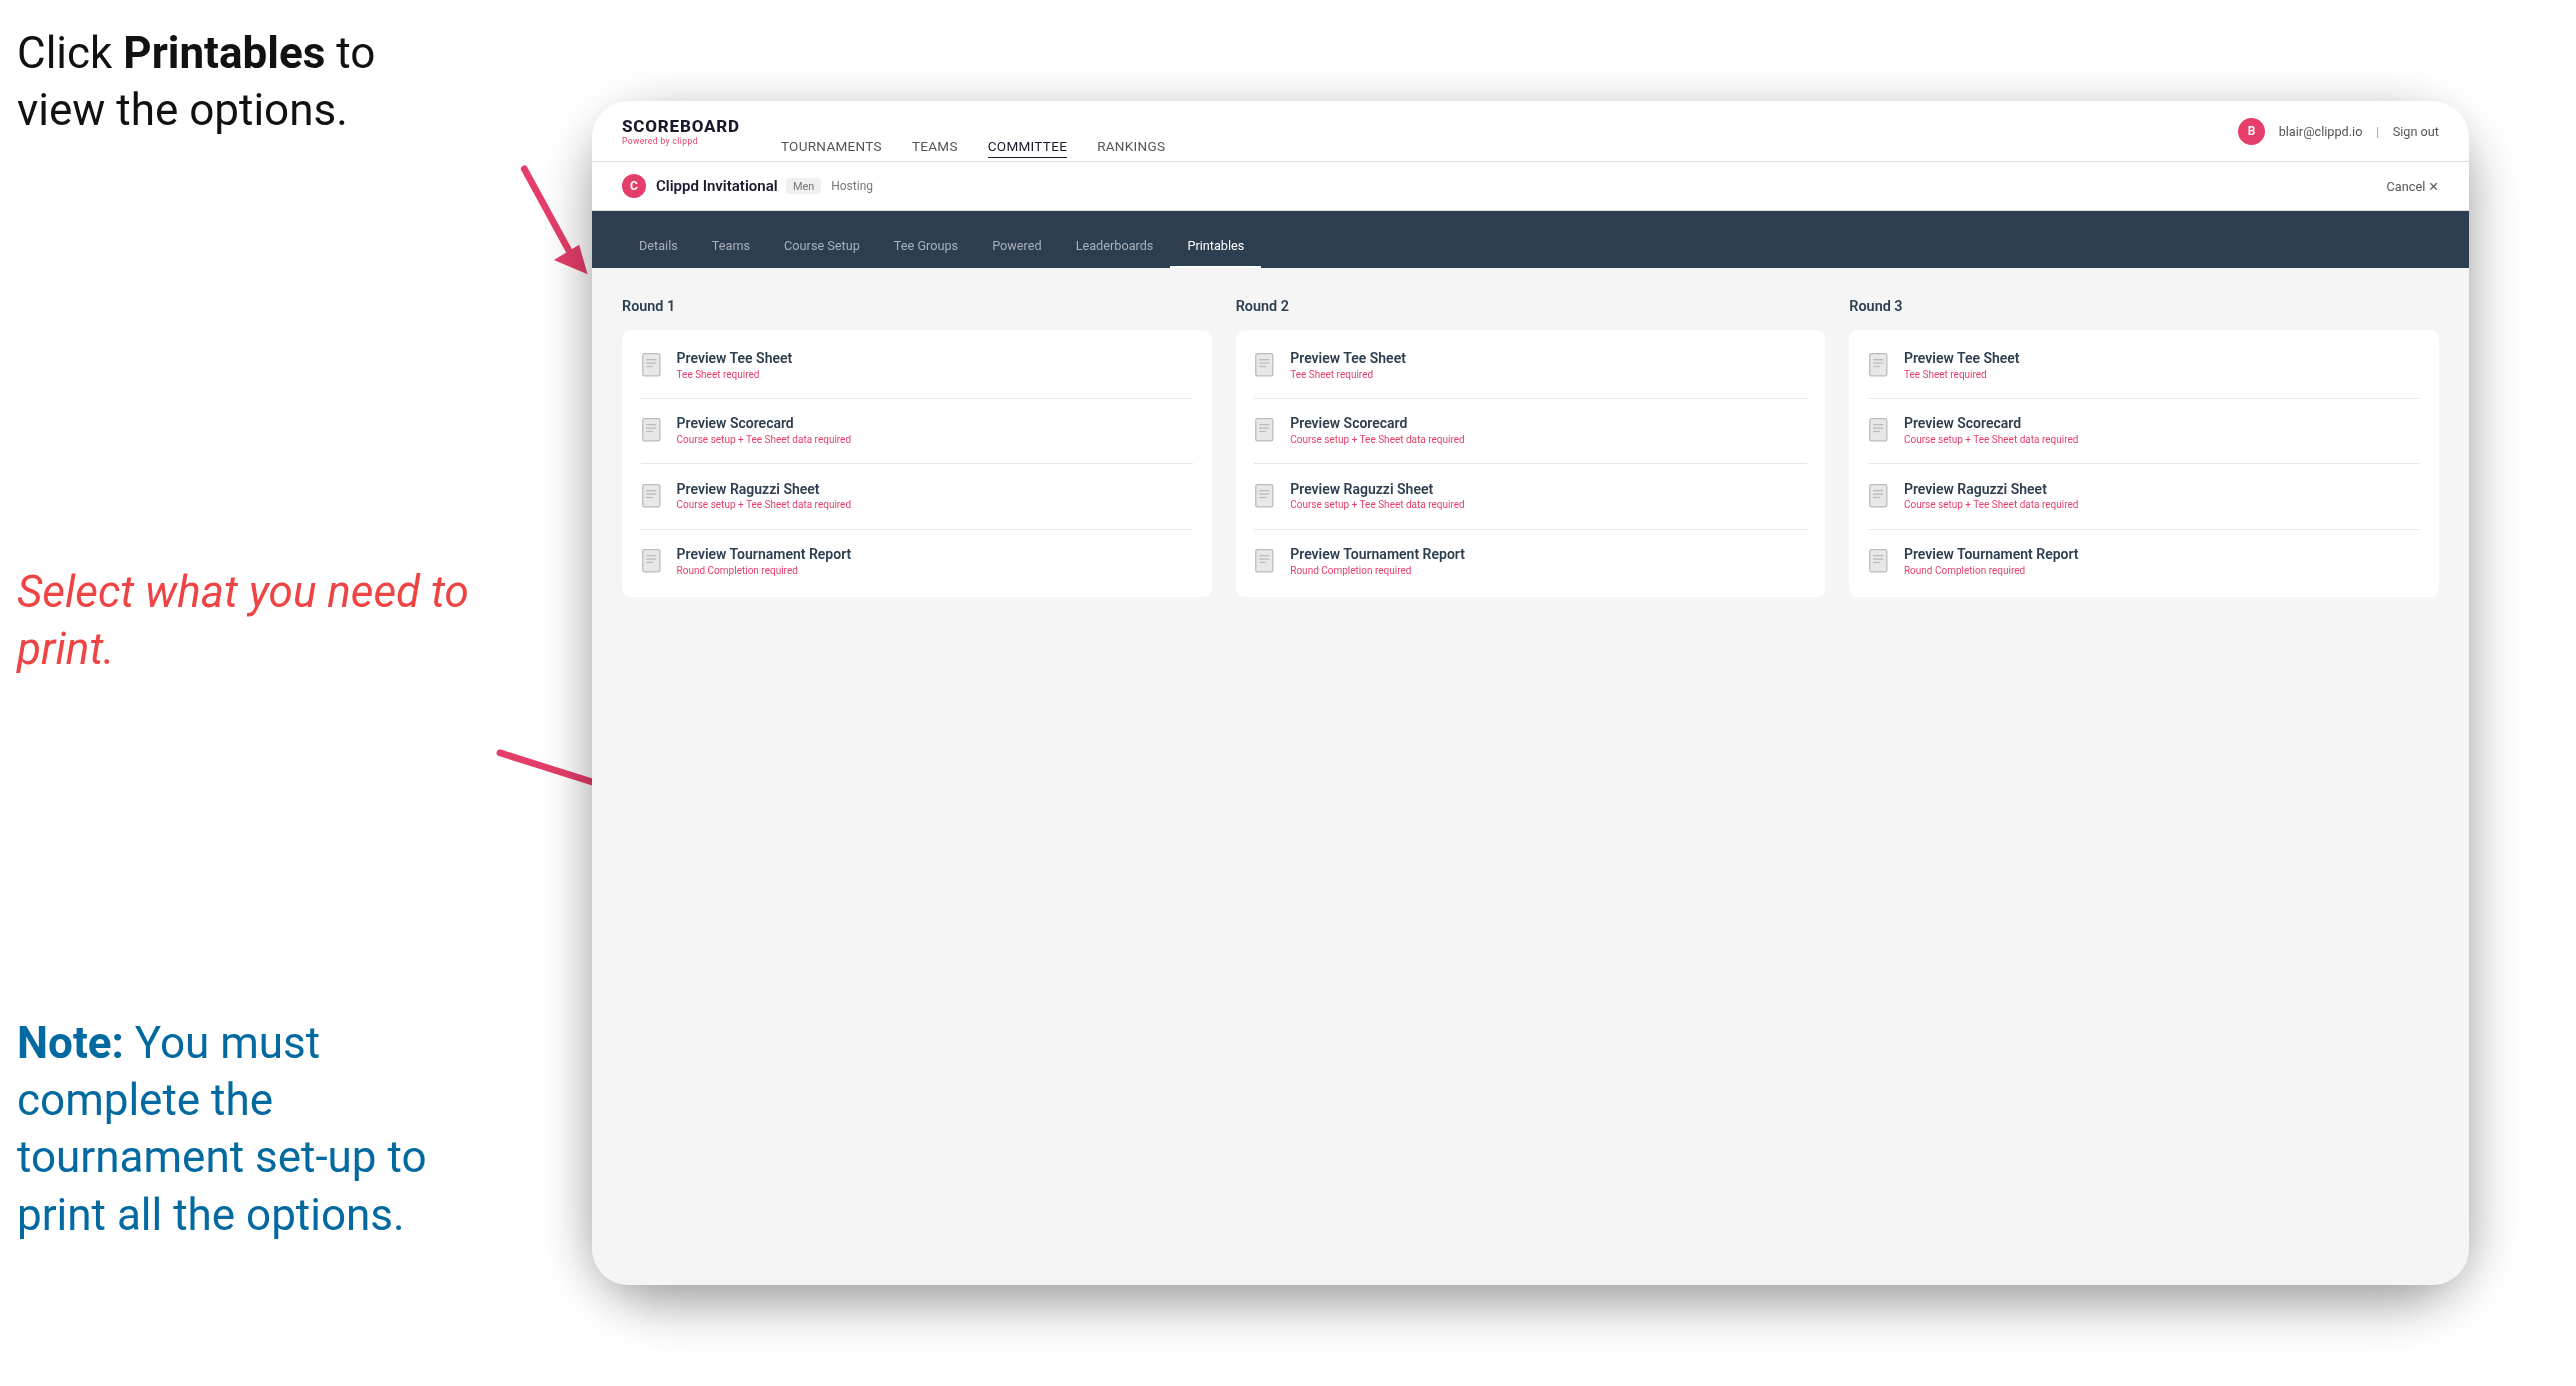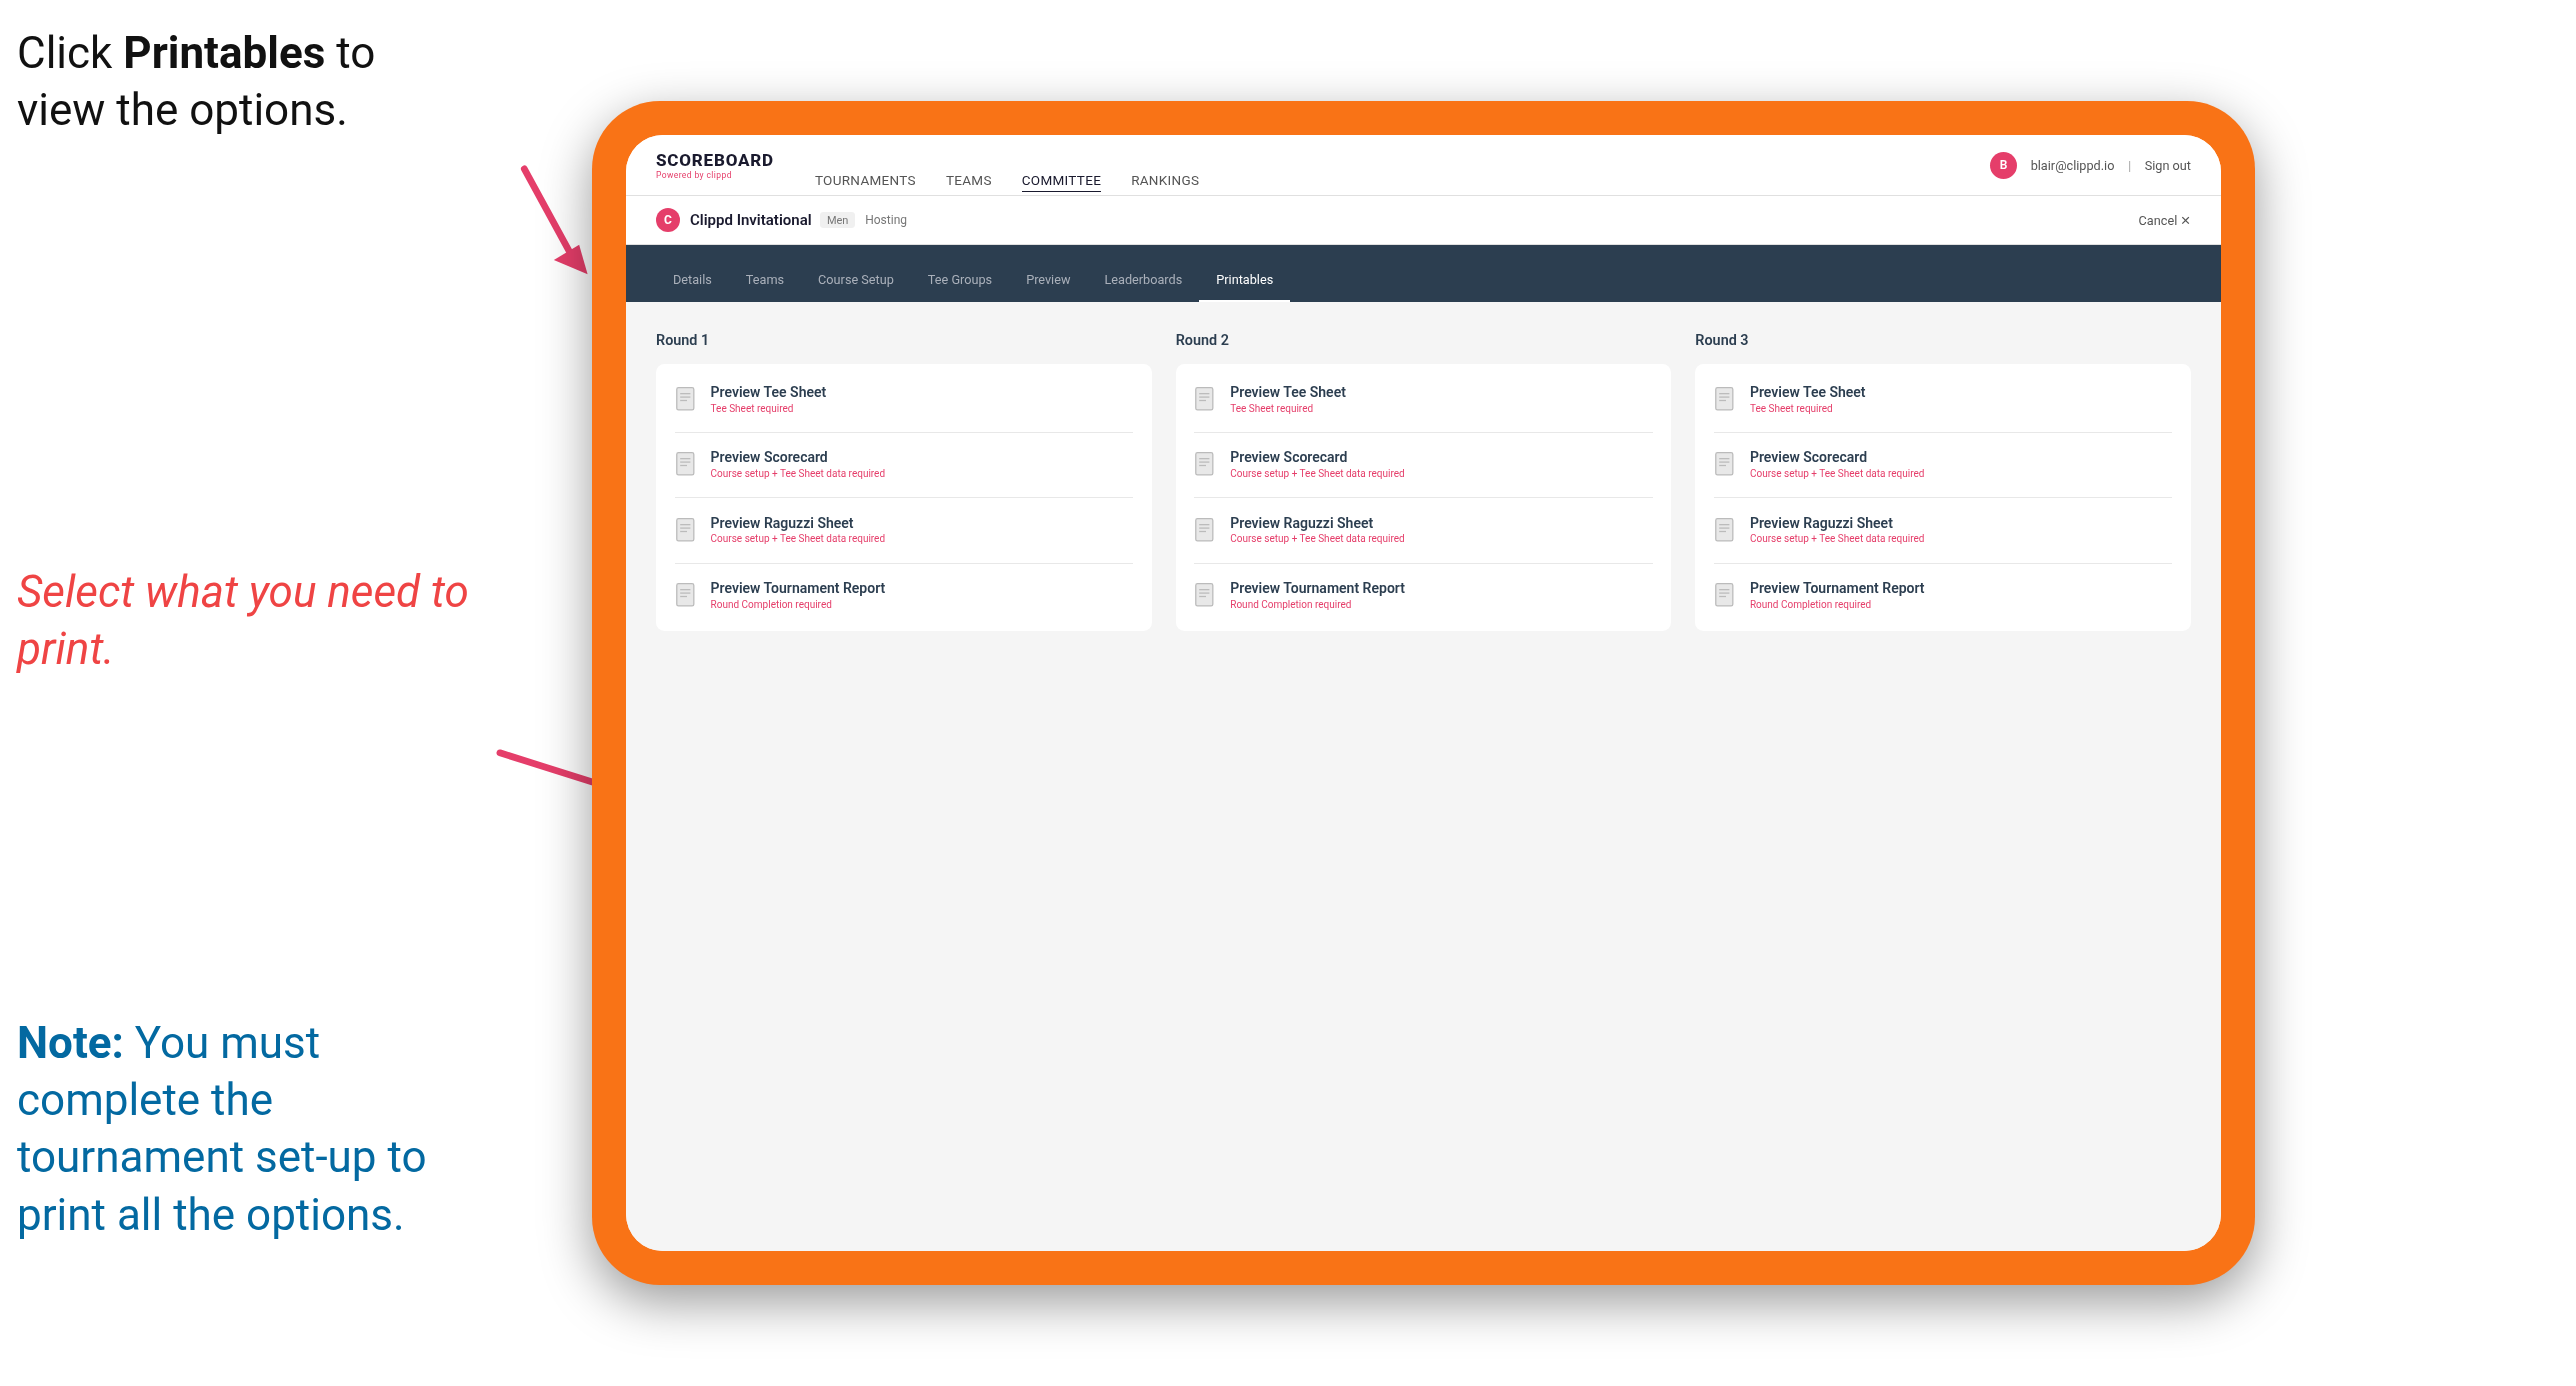--- a/index.html
+++ b/index.html
@@ -62,25 +62,24 @@
       left: 474px;
       width: 237px;
       height: 101px;
     }
 
     
     .tablet-frame {
       position: absolute;
       top: 101px;
       left: 592px;
-      width: 1663px;
+      width: 1877px;
       height: 1184px;
-      background: #f97316;
+      background: #d946ef;
       border-radius: 68px;
-      padding: 34px;
       box-shadow: 0 17px 51px rgba(0,0,0,0.4);
     }
 
     .tablet-screen {
       width: 100%;
       height: 100%;
       background: #f5f5f5;
       border-radius: 37px;
       overflow: hidden;
       display: flex;
@@ -358,21 +357,21 @@
       <span class="tournament-badge">Men</span>
       <span class="tournament-status">Hosting</span>
       <span class="cancel-btn">Cancel ✕</span>
     </div>
 
     <div class="sub-nav">
       <div class="sub-nav-tab">Details</div>
       <div class="sub-nav-tab">Teams</div>
       <div class="sub-nav-tab">Course Setup</div>
       <div class="sub-nav-tab">Tee Groups</div>
-      <div class="sub-nav-tab">Preview</div>
+      <div class="sub-nav-tab">Powered</div>
       <div class="sub-nav-tab">Leaderboards</div>
       <div class="sub-nav-tab active">Printables</div>
     </div>
 
     <div class="main-content">
       <div class="rounds-container" id="rounds-container">
 
       <div class="round-column">
             <div class="round-title">Round 1</div>
             <div class="print-options-card">

